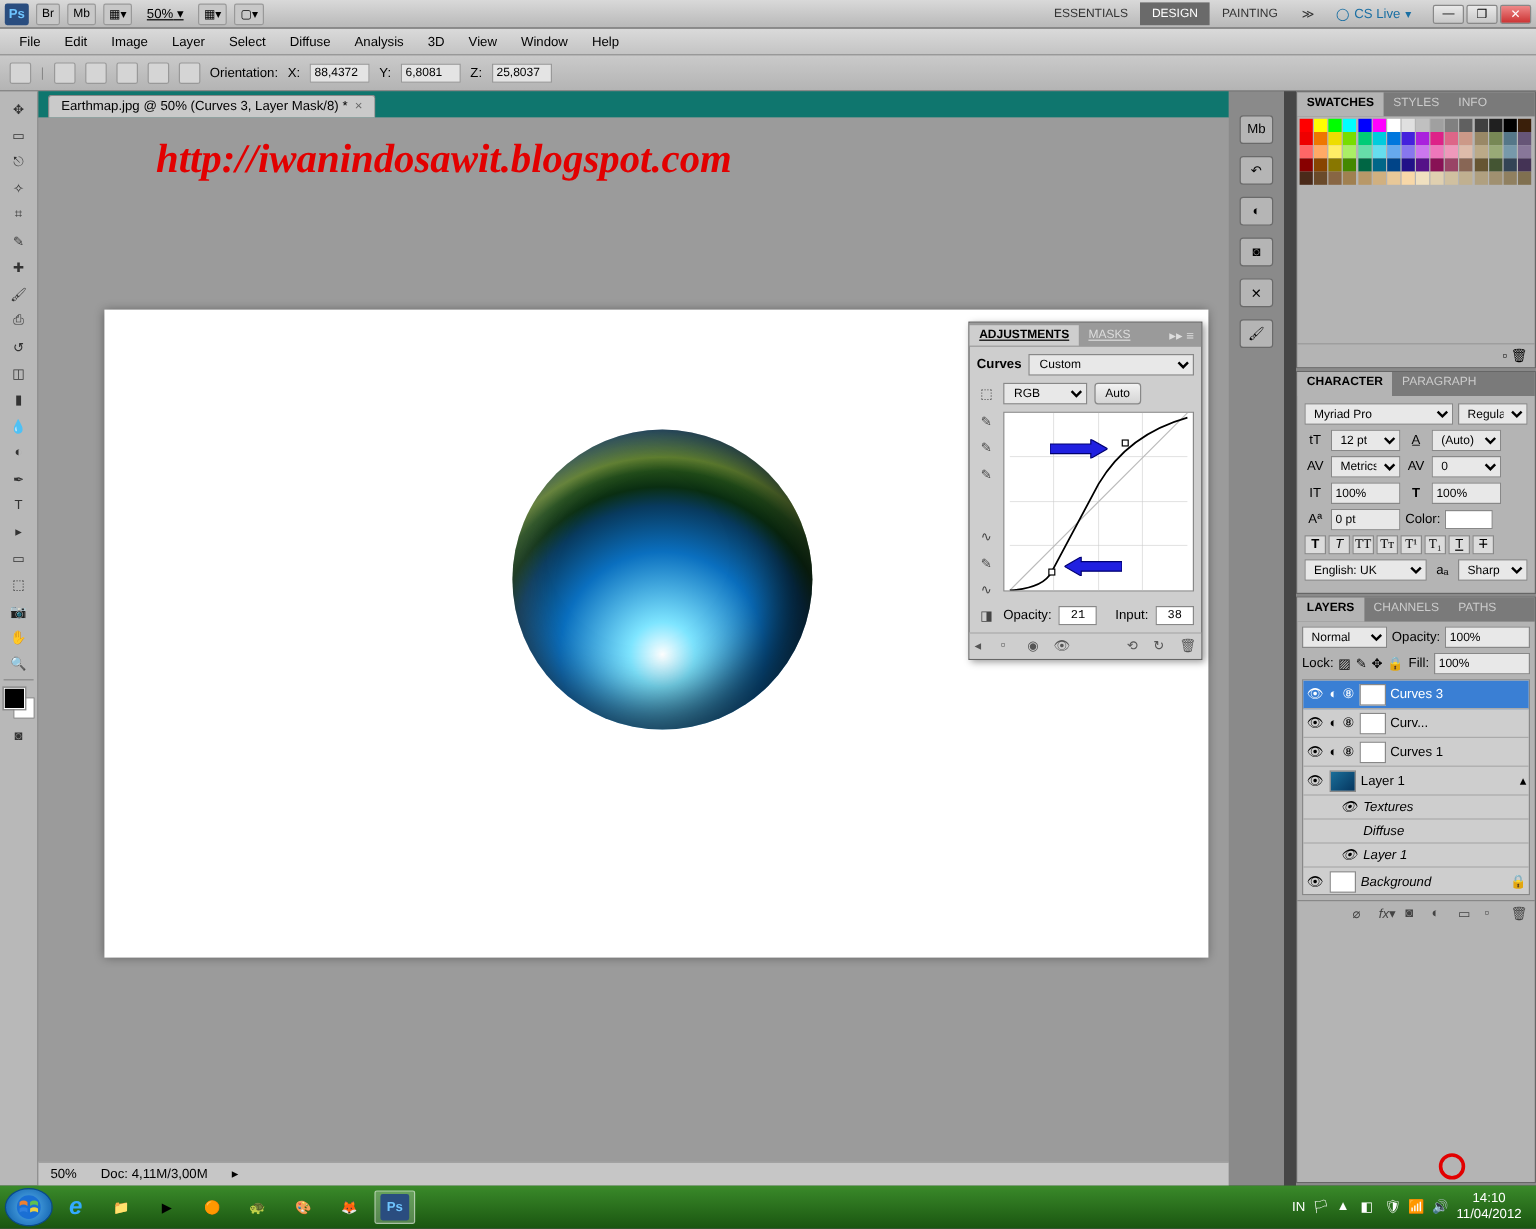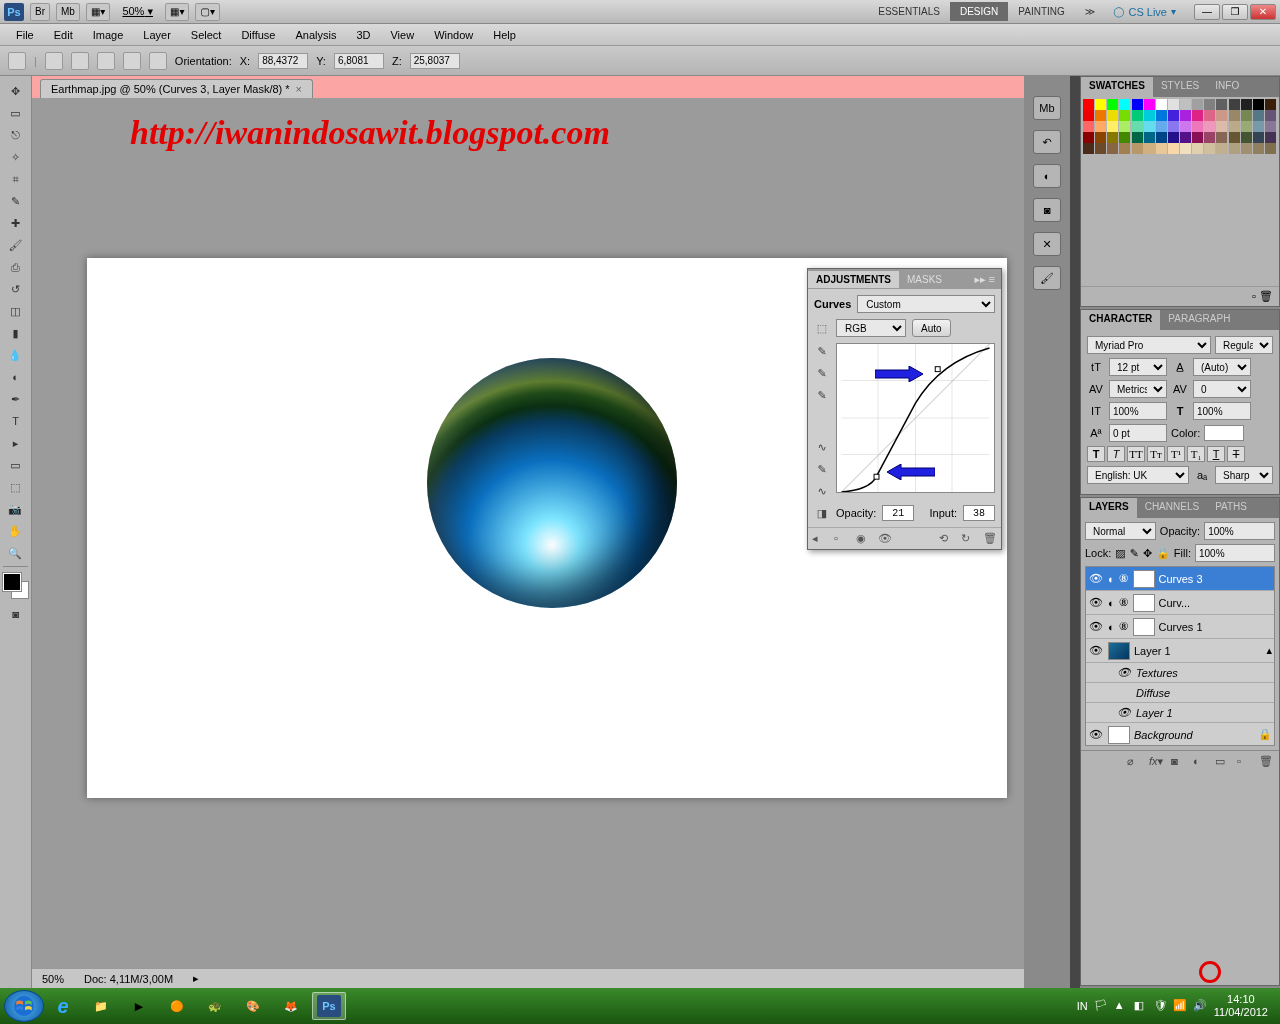--- a/index.html
+++ b/index.html
@@ -34,33 +34,33 @@
   
   .toolbox { width: 32px; background: #b8b8b8; border-right:1px solid #888; display:flex; flex-direction:column; padding:4px 0; gap:0;}
   .tool { width:24px; height:22px; margin:0 auto; display:flex; align-items:center; justify-content:center; cursor:pointer; color:#333; position:relative;}
   .tool-divider{ height:1px; background:#888; margin:2px 3px;}
   .color-sw{ width:26px; height:26px; margin:4px auto; position:relative;}
   .fg-sw{ width:18px;height:18px; background:#000; border:1px solid #fff; outline:1px solid #888; position:absolute; top:0; left:0;}
   .bg-sw{ width:18px;height:18px; background:#fff; border:1px solid #888; position:absolute; bottom:0; right:0;}
   
   
   .doc-wrapper { flex:1; display:flex; flex-direction:column; background:#a0a0a0;}
-  .doc-tabs { height:22px; background:#fca5a5; display:flex; align-items:flex-end; padding-left:8px;}
+  .doc-tabs { height:22px; background:#0f766e; display:flex; align-items:flex-end; padding-left:8px;}
   .doc-tab { background:#cacaca; border:1px solid #888; border-bottom:none; padding:3px 10px; font-size:10px; max-width:300px; white-space:nowrap; overflow:hidden; cursor:pointer; border-radius:3px 3px 0 0;}
   .doc-tab .x{ margin-left:6px; color:#666;}
   .canvas-zone { flex:1; background:#9b9b9b; position:relative; overflow:hidden;}
   .canvas { position:absolute; top:160px; left:55px; width:920px; height:540px; background:#fff; box-shadow:0 0 8px rgba(0,0,0,.4);}
   .earth { position:absolute; left:340px; top:100px; width:250px; height:250px; border-radius:50%; background: radial-gradient(circle at 50% 75%, #ffffff 0%, #7ee5ff 12%, #0a6fbf 38%, #083a5e 55%, #0a2e12 62%, #204a18 68%, #5a7a2a 73%, #0a3355 84%, #000 100%); box-shadow: inset -20px -20px 40px rgba(0,0,0,.6), inset 10px 10px 30px rgba(255,255,255,.15);}
   .url-text { position:absolute; top:16px; left:98px; font-family:'Times New Roman',serif; font-size:34px; font-style:italic; color:#e20000; font-weight:bold;}
   .statusbar { height:20px; background:#c6c6c6; border-top:1px solid #999; display:flex; align-items:center; padding:0 10px; gap:20px; font-size:10px;}
   
   
   .adj-panel { position:absolute; top:170px; left:775px; width:195px; background:#cecece; border:1px solid #666; box-shadow:2px 2px 6px rgba(0,0,0,.4); z-index:50;}
   .panel-tabs { display:flex; background:#9a9a9a; height:20px; align-items:center;}
-  .panel-tab { padding:3px 8px; font-size:10px; color:#ddd; cursor:pointer;}
+  .panel-tab { padding:3px 8px; font-size:10px; color:#ddd; cursor:pointer;text-decoration:underline;}
   .panel-tab.active { background:#cecece; color:#000; font-weight:bold;}
   .panel-body { padding:6px;}
   .adj-row { display:flex; align-items:center; gap:6px; margin-bottom:6px;}
   .adj-select { flex:1; height:18px; background:#e8e8e8; border:1px solid #888; padding:0 4px; font-size:10px;}
   .adj-btn { height:18px; padding:0 8px; background:linear-gradient(#f2f2f2,#d4d4d4); border:1px solid #888; border-radius:3px; font-size:10px; cursor:pointer;}
   .curve-area{ display:flex; gap:4px;}
   .curve-tools{ width:18px; display:flex; flex-direction:column; gap:6px;}
   .ct{ width:16px; height:16px; display:flex; align-items:center; justify-content:center; color:#444;}
   .curve-graph{ flex:1; height:150px; background:#fff; border:1px solid #888; position:relative;}
   .curve-graph svg{ width:100%; height:100%;}

